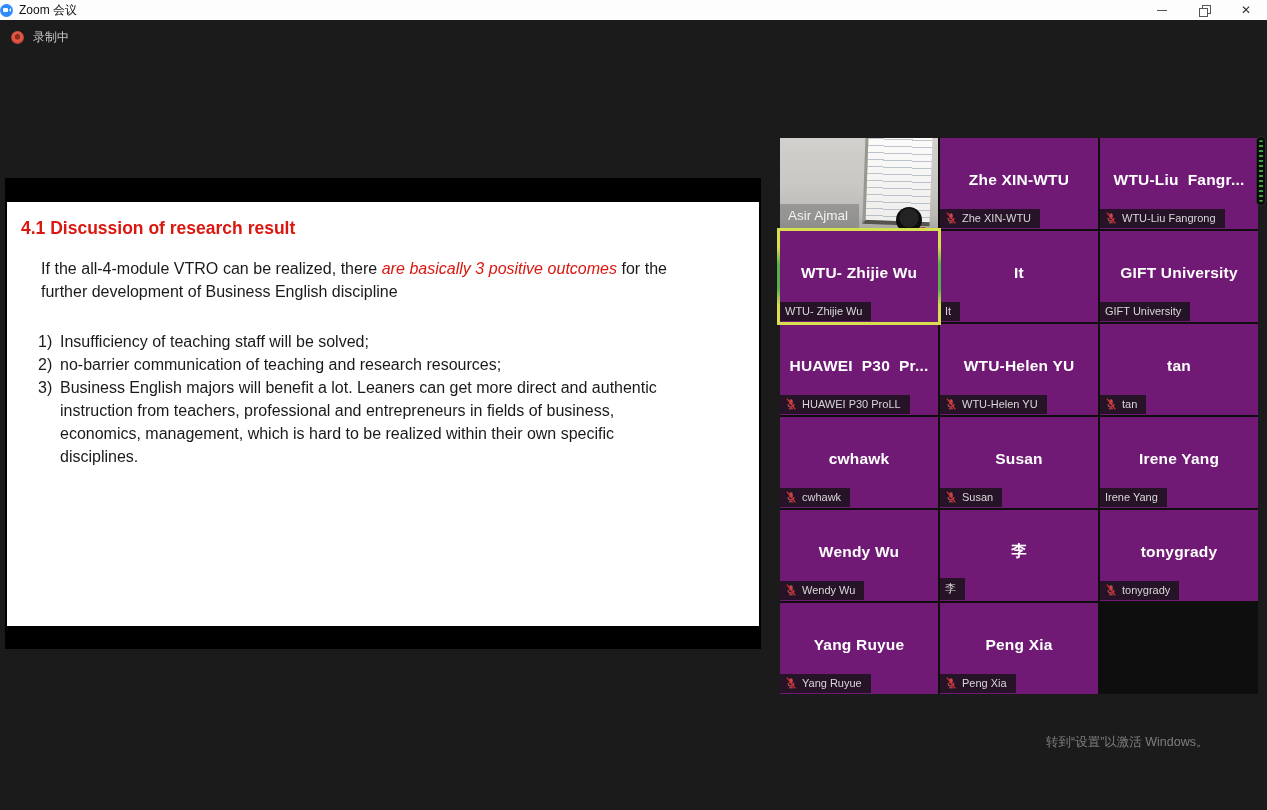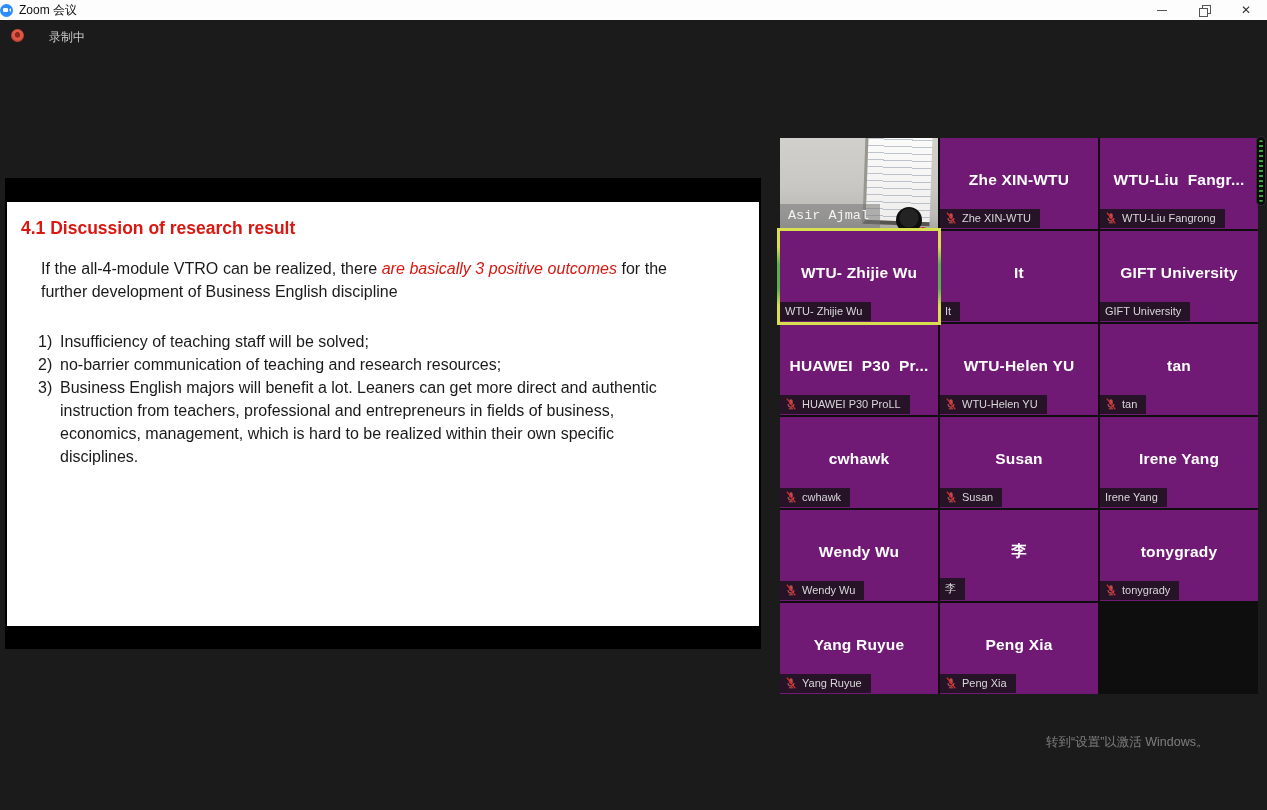--- a/index.html
+++ b/index.html
@@ -43,21 +43,21 @@
   }
   .restore-glyph::after {
     content: ""; position: absolute; top: 3px; left: 0;
     width: 7px; height: 7px; border: 1px solid #555; background: #fdfdfd;
   }
   .close-glyph { font-size: 12px; line-height: 1; color: #333; }
 
   
   .recording {
     position: absolute; top: 29px; left: 11px;
-    display: flex; align-items: flex-start; gap: 25px; z-index: 5;
+    display: flex; align-items: center; gap: 9px; z-index: 5;
   }
   .rec-dot {
     width: 13px; height: 13px; border-radius: 50%;
     background: radial-gradient(circle at 50% 45%, #8c2a1e 0 2.5px, #e05843 3px 5px, #c24434 6px);
   }
   .rec-label { font-size: 12px; color: #c9c9c9; }
 
   
   .shared-screen {
     position: absolute; left: 5px; top: 178px; width: 756px; height: 471px;
@@ -101,21 +101,21 @@
   }
   .name-label {
     position: absolute; left: 0; bottom: 1px; z-index: 2;
     display: inline-flex; align-items: center; gap: 5px;
     background: rgba(18,18,18,0.78); color: #d8d8d8;
     font-size: 11px; padding: 3px 9px 4px 5px; max-width: 96%;
     white-space: nowrap; overflow: hidden;
   }
   .name-label.label-large {
     font-size: 13.5px; color: #f2f2f2;
-    background: rgba(118,118,118,0.55); padding: 4px 11px 5px 8px; font-family: Liberation Mono, monospace;
+    background: rgba(118,118,118,0.55); padding: 4px 11px 5px 8px;
   }
   .mic-svg { flex: none; display: block; }
 
   
   .scene { position: absolute; inset: 0; overflow: hidden; }
   .scene.room {
     background: linear-gradient(180deg, #d1d0cc 0%, #c8c7c3 55%, #bab9b5 85%, #a9a8a4 100%);
   }
   .scene.room::before { 
     content: ""; position: absolute; right: 7px; top: -5px; width: 64px; height: 88px;

